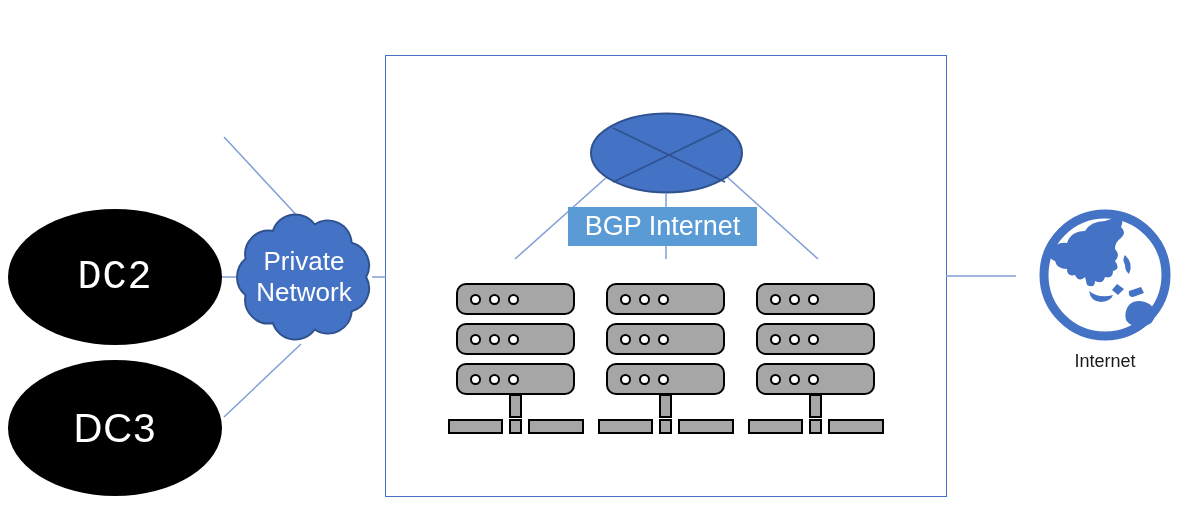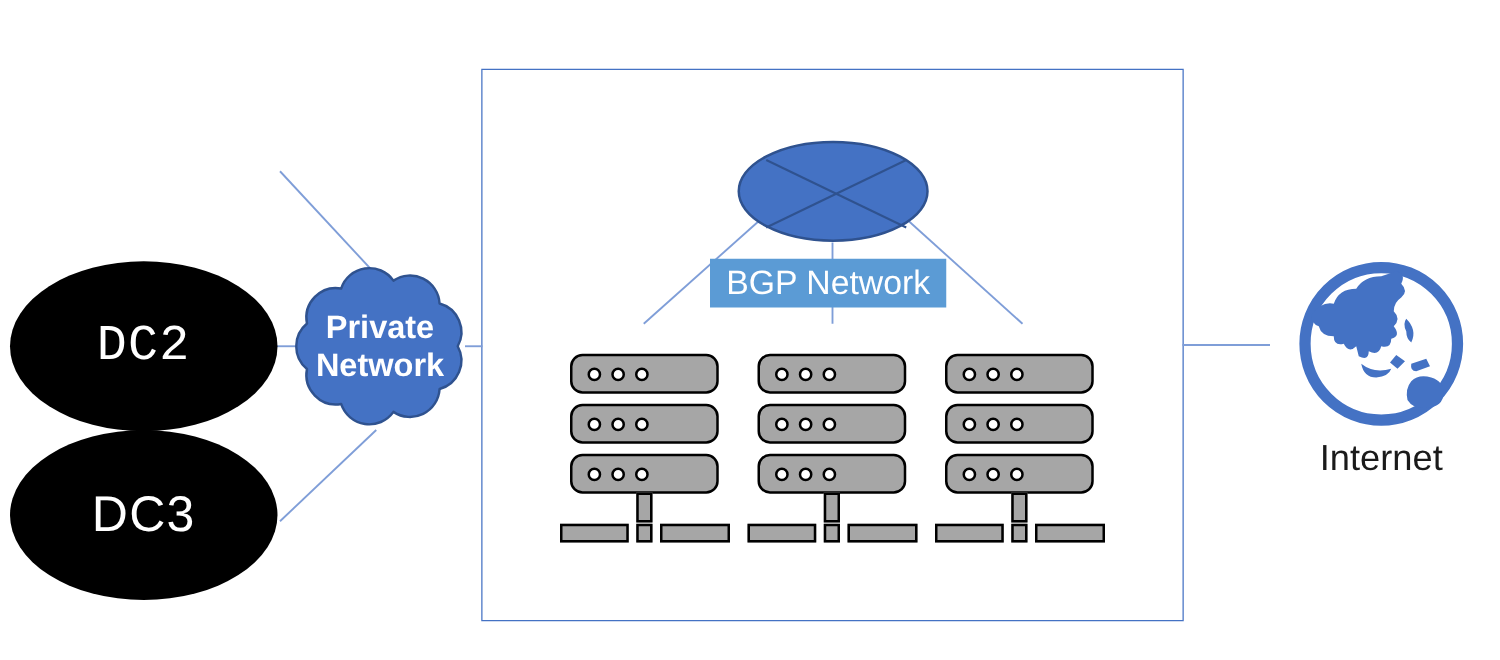--- a/index.html
+++ b/index.html
@@ -24,24 +24,24 @@
   
   .bgp-boundary{position:absolute;left:385px;top:55px;width:562px;height:442px;
     border:1.5px solid var(--shape-blue);background:transparent;z-index:0;}
 
   
   .dc{position:absolute;width:214px;height:136px;background:var(--node-black);
     border-radius:50%;display:flex;align-items:center;justify-content:center;z-index:2;}
   .dc span{color:var(--text-white);font-size:40px;letter-spacing:1px;}
   .dc1{left:8px;top:66px;}
   .dc2{left:8px;top:209px;font-family:Liberation Mono, monospace;}
-  .dc3{left:8px;top:344px;justify-content:center;}
+  .dc3{left:8px;top:360px;justify-content:center;}
 
   
-  .cloud{position:absolute;left:230px;top:211px;width:148px;height:132px;z-index:2;font-weight:bold;}
+  .cloud{position:absolute;left:230px;top:211px;width:148px;height:132px;z-index:2;}
   .cloud svg{position:absolute;left:0;top:0;}
   .cloud path{fill:var(--shape-blue);stroke:var(--shape-blue-border);stroke-width:2;stroke-linejoin:round;}
   .cloud-label{position:absolute;left:4px;top:0;width:140px;height:132px;
     display:flex;align-items:center;justify-content:center;text-align:center;
     color:var(--text-white);font-size:26px;line-height:1.18;z-index:3;}
 
   
   .router{position:absolute;left:589px;top:112px;width:155px;height:82px;z-index:2;}
   .router ellipse{fill:var(--shape-blue);stroke:var(--shape-blue-border);stroke-width:2;}
   .router line{stroke:var(--shape-blue-border);stroke-width:1.6;}
@@ -63,21 +63,21 @@
     background:var(--server-gray);border:2px solid var(--node-black);}
   .srv-base{position:absolute;top:136px;height:15px;background:var(--server-gray);
     border:2px solid var(--node-black);}
   .base-l{left:0;width:55px;} .base-m{left:61px;width:13px;} .base-r{left:80px;width:56px;}
 
   
   .globe{position:absolute;left:1037px;top:207px;width:136px;height:136px;z-index:2;}
   .globe circle{fill:none;stroke:var(--shape-blue);stroke-width:9;}
   .globe path{fill:var(--shape-blue);}
   .internet-label{position:absolute;left:1035px;top:351px;width:140px;text-align:center;
-    color:var(--text-black);font-size:29px;z-index:2;}
+    color:var(--text-black);font-size:18px;z-index:2;}
 </style>
 </head>
 <body>
 
 <div class="canvas">
 
   <svg class="connectors">
     <line x1="224" y1="137" x2="302" y2="221"></line>
     <line x1="211" y1="277" x2="236" y2="277"></line>
     <line x1="224" y1="417" x2="301" y2="344"></line>
@@ -105,21 +105,21 @@
   </div>
 
   <div class="router">
     <svg width="155" height="82" viewBox="0 0 155 82">
       <ellipse cx="77.5" cy="41" rx="75.5" ry="39.5"></ellipse>
       <line x1="24" y1="16" x2="136" y2="70"></line>
       <line x1="136" y1="16" x2="24" y2="70"></line>
     </svg>
   </div>
 
-  <div class="bgp-label">BGP Network</div>
+  <div class="bgp-label">BGP Internet</div>
 
   <div class="server-stack stack1">
     <div class="srv-row r1">
         <span class="srv-dot"></span>
         <span class="srv-dot"></span>
         <span class="srv-dot"></span>
       </div>
     <div class="srv-row r2">
         <span class="srv-dot"></span>
         <span class="srv-dot"></span>

